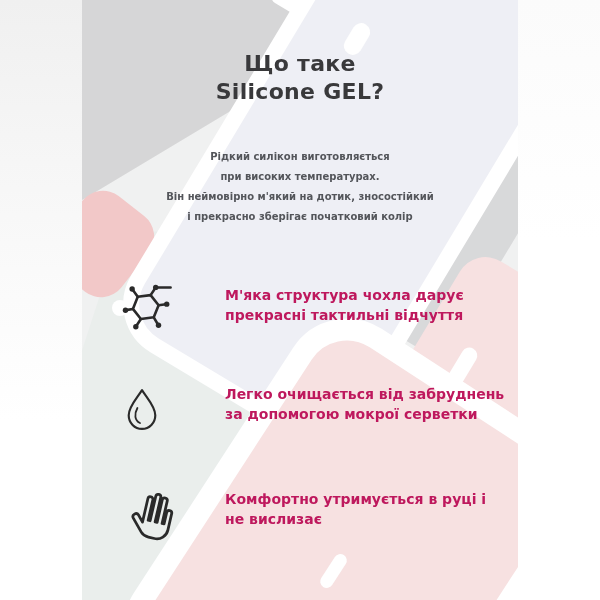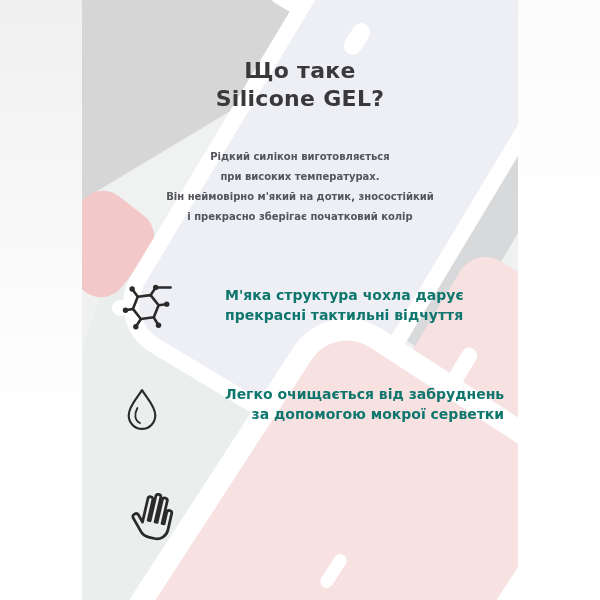--- a/index.html
+++ b/index.html
@@ -25,29 +25,29 @@
   .case-pink-r{left:320px;top:270px;width:160px;height:240px;border-radius:30px;background:#f3d3d3;transform:rotate(31deg);}
   .slot-pink-r{left:370px;top:345px;width:16px;height:52px;border-radius:8px;background:#ffffff;transform:rotate(31deg);}
   .case-mint-bl{left:-24px;top:250px;width:262px;height:390px;border-radius:48px;background:#e0e6e4;transform:rotate(18deg);}
   .cam-dot{left:30px;top:300px;width:16px;height:16px;border-radius:50%;background:#ffffff;}
   .blob-red-l{left:-22px;top:196px;width:84px;height:96px;border-radius:26px;background:#ecaeae;transform:rotate(38deg);}
   .case-pink-b{left:105px;top:350px;width:330px;height:420px;border-radius:64px;background:#f3d3d3;
     border:22px solid #ffffff;transform:rotate(33deg);box-sizing:border-box;}
   .slot-pink-b{left:245px;top:552px;width:13px;height:38px;border-radius:7px;background:#ffffff;transform:rotate(33deg);}
   .band::after{content:"";position:absolute;inset:0;background:rgba(255,255,255,0.32);}
   
-  .title{position:absolute;left:0;top:57px;width:100%;margin:0;text-align:center;
+  .title{position:absolute;left:0;top:50px;width:100%;margin:0;text-align:center;
     font-size:22px;line-height:28px;font-weight:800;letter-spacing:0.3px;color:#39393b;
     white-space:pre-line;z-index:5;}
   .intro{position:absolute;left:50px;top:147px;width:500px;margin:0;text-align:center;
     font-size:10px;line-height:20px;font-weight:600;color:#53555a;white-space:pre-line;z-index:5;}
   .feature-text{position:absolute;left:225px;margin:0;max-width:300px;
-    font-size:14px;line-height:20px;font-weight:600;color:#0f766e;white-space:pre-line;z-index:5;}
+    font-size:14px;line-height:20px;font-weight:600;color:#be185d;white-space:pre-line;z-index:5;}
   .ft-1{top:285px;}
-  .ft-2{top:384px;text-align:right;}
+  .ft-2{top:384px;}
   .ft-3{top:489px;}
   .f-icon{position:absolute;z-index:5;}
   .fi-1{left:121px;top:279px;}
   .fi-2{left:123px;top:387px;}
   .fi-3{left:128px;top:489px;}
 </style>
 </head>
 <body>
 
 <div class="canvas">
@@ -101,14 +101,16 @@
   <svg class="f-icon fi-2" width="38" height="45" viewBox="0 0 36 44" fill="none" stroke="#2a2a2a" stroke-width="2.1" stroke-linecap="round" stroke-linejoin="round">
     <path d="M18,3 C13,11 5,19 5,27.5 C5,35 10.8,41 18,41 C25.2,41 31,35 31,27.5 C31,19 23,11 18,3 Z"></path>
     <path d="M13.5,20.5 C10.2,26.5 10.8,32.8 16,35.2" stroke-width="1.8"></path>
   </svg>
   <p class="feature-text ft-2">Легко очищається від забруднень
 за допомогою мокрої серветки</p>
 
   <svg class="f-icon fi-3" width="49" height="52" viewBox="0 0 24 24" fill="none" stroke="#2a2a2a" stroke-width="1.35" stroke-linecap="round" stroke-linejoin="round" style="transform:rotate(13deg);">
     <path d="M19.75,8 c-0.69,0 -1.25,0.56 -1.25,1.25 V15 h-1 V3.75 a1.25,1.25 0 0 0 -2.5,0 V15 h-1 V2.75 a1.25,1.25 0 0 0 -2.5,0 V15 h-1 V4.75 a1.25,1.25 0 0 0 -2.5,0 V16.5 L5.37,13.58 a1.49,1.49 0 0 0 -2.17,2.04 l5.33,5.79 C9.57,22.52 11.03,23 12.5,23 h3 c3.04,0 5.5,-2.46 5.5,-5.5 V9.25 C21,8.56 20.44,8 19.75,8 z"></path>
   </svg>
+  <p class="feature-text ft-3">Комфортно утримується в руці і
+не вислизає</p>
 
 </div>
 
 </body></html>

